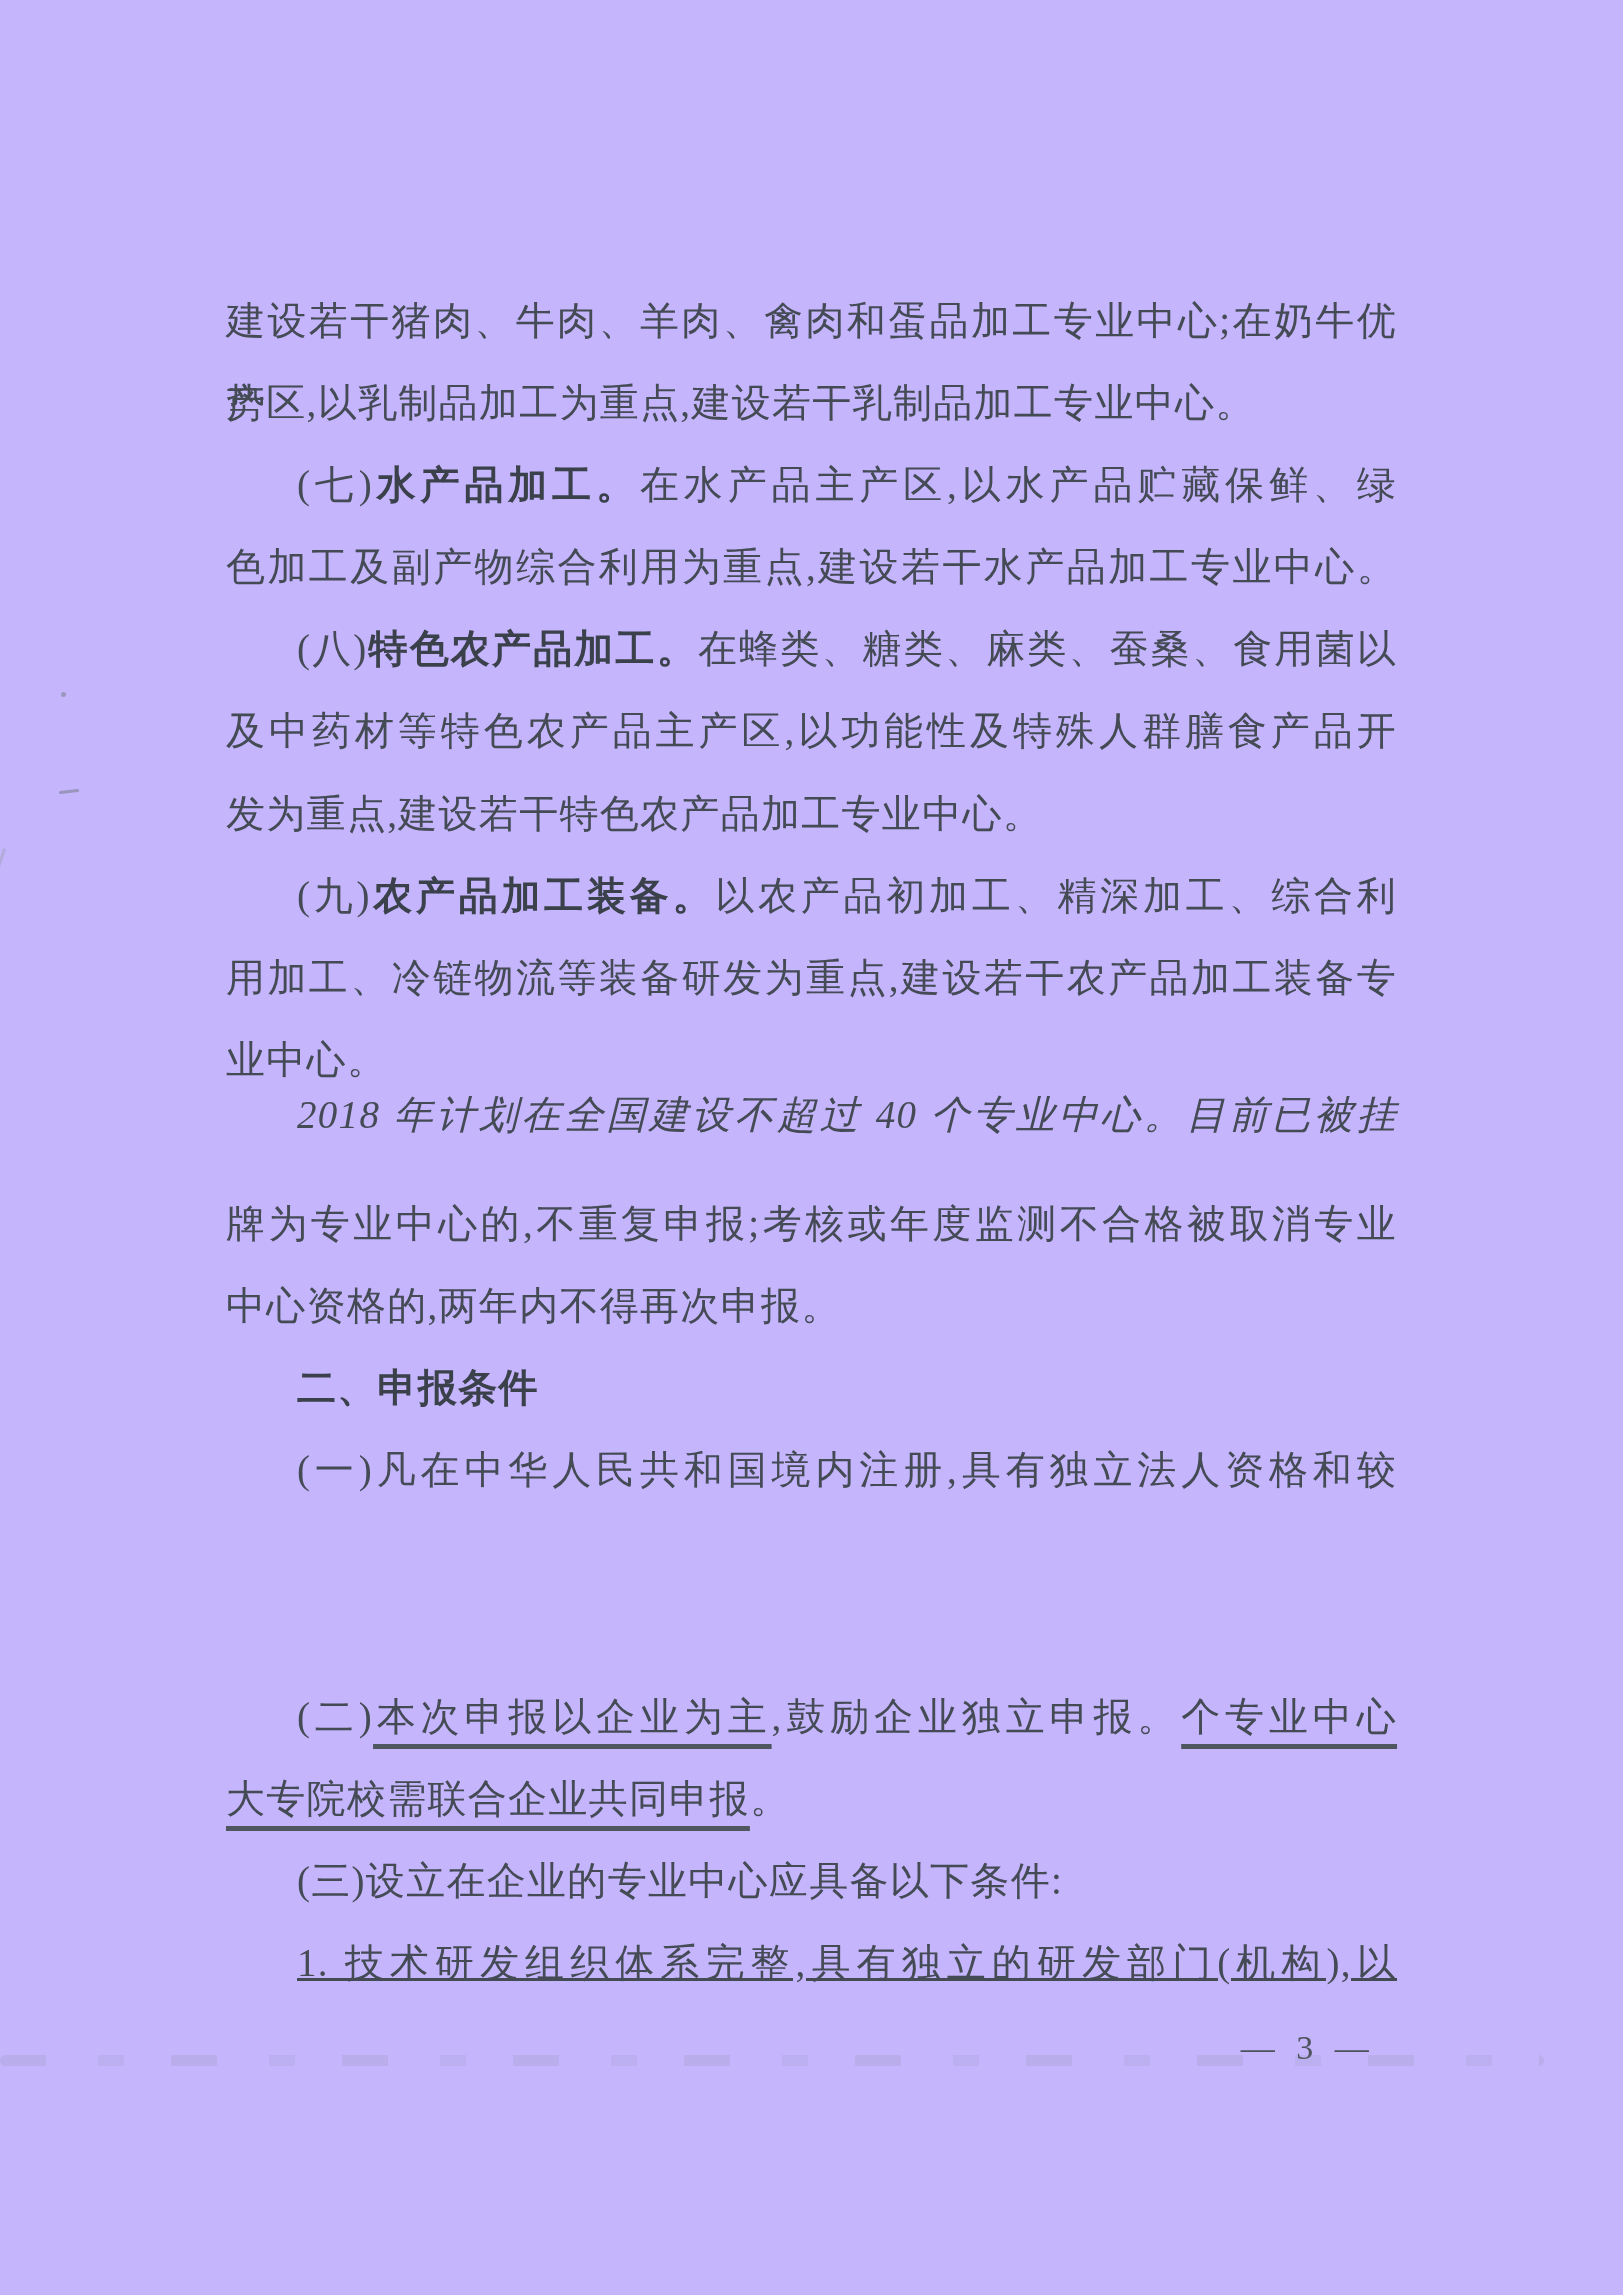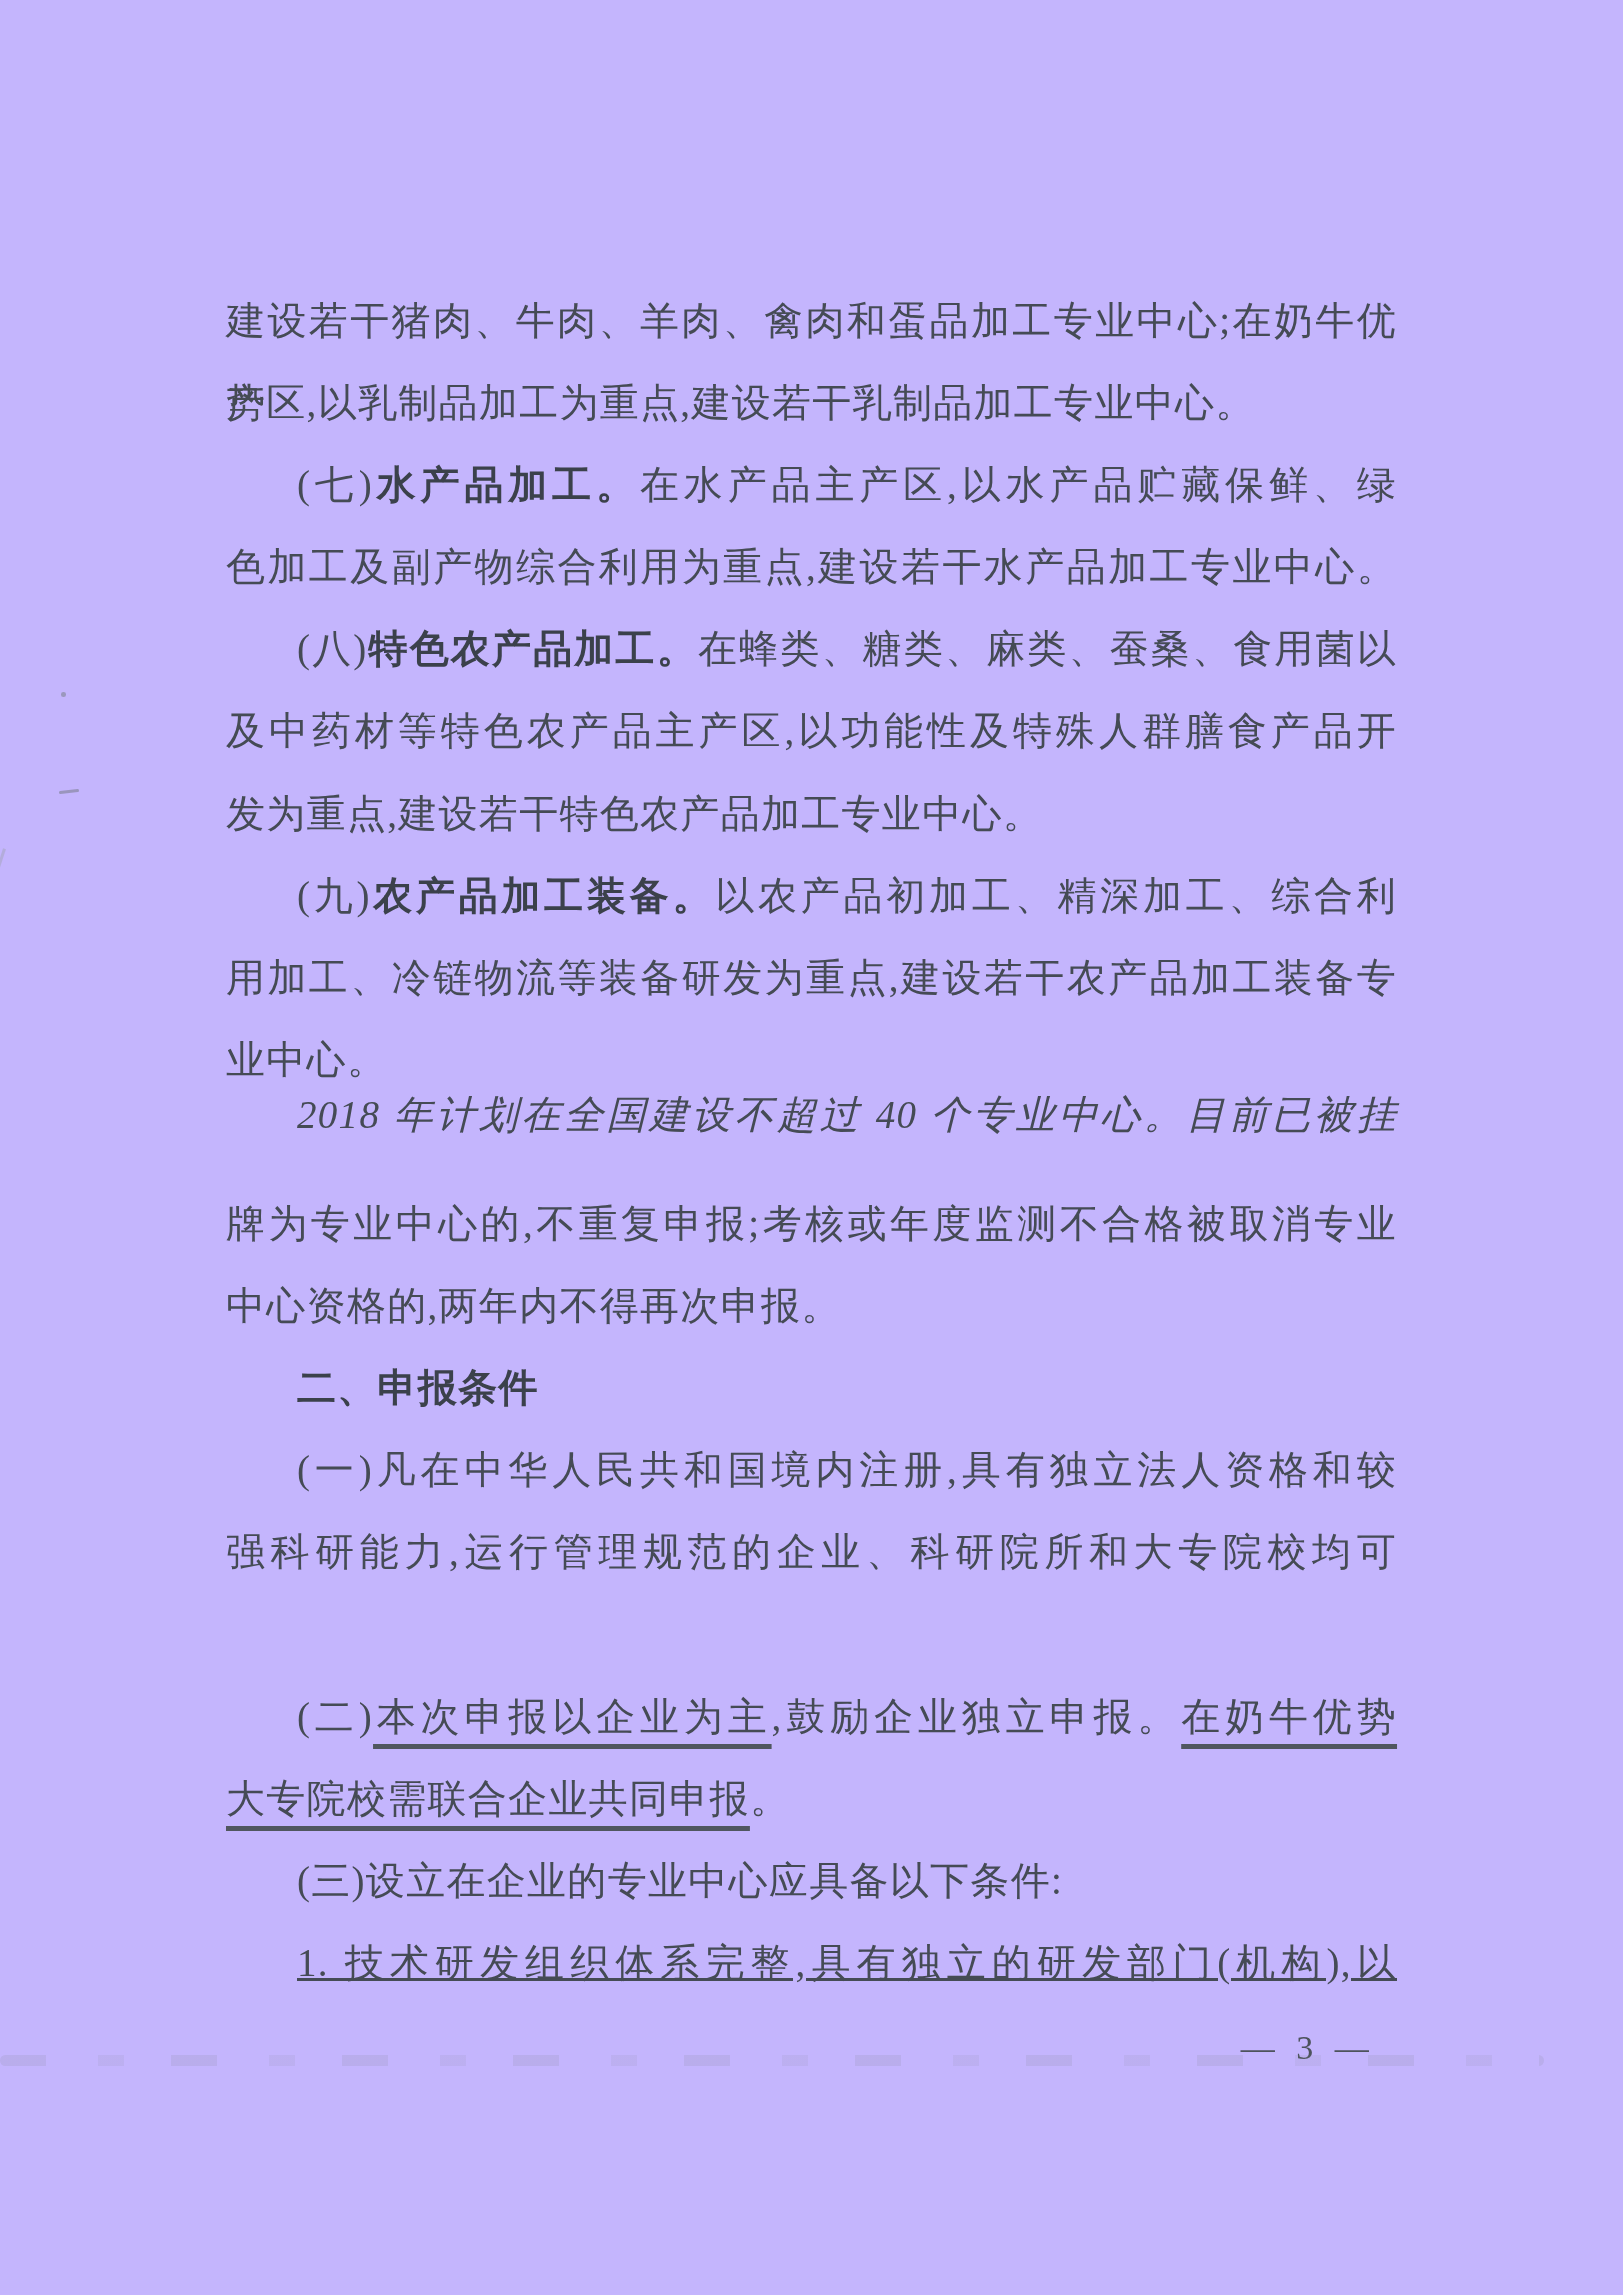--- a/index.html
+++ b/index.html
@@ -123,22 +123,21 @@
       <div class="line justify" style="top: 690px;"><span class="seg">及中药材等特色农产品主产区,以功能性及特殊人群膳食产品开</span></div>
       <div class="line" style="top: 773px;"><span class="seg">发为重点,建设若干特色农产品加工专业中心。</span></div>
       <div class="line justify indent" style="top: 855px;"><span class="seg">(九)</span><span class="seg bold">农产品加工装备。</span><span class="seg">以农产品初加工、精深加工、综合利</span></div>
       <div class="line justify" style="top: 937px;"><span class="seg">用加工、冷链物流等装备研发为重点,建设若干农产品加工装备专</span></div>
       <div class="line" style="top: 1019px;"><span class="seg">业中心。</span></div>
       <div class="line justify indent" style="top: 1074px; font-style: italic;"><span class="seg">2018 年计划在全国建设不超过 40 个专业中心。目前已被挂</span></div>
       <div class="line justify" style="top: 1183px;"><span class="seg">牌为专业中心的,不重复申报;考核或年度监测不合格被取消专业</span></div>
       <div class="line" style="top: 1265px;"><span class="seg">中心资格的,两年内不得再次申报。</span></div>
       <div class="line indent" style="top: 1347px;"><span class="seg bold">二、申报条件</span></div>
       <div class="line justify indent" style="top: 1429px;"><span class="seg">(一)凡在中华人民共和国境内注册,具有独立法人资格和较</span></div>
-      <div class="line justify" style="top: 1511px;"><span class="seg">强科研能力,运行管理规范的企业、科研院所和大专院校均可</span></div>
-      <div class="line justify indent" style="top: 1676px;"><span class="seg">(二)</span><span class="seg underline">本次申报以企业为主</span><span class="seg">,鼓励企业独立申报。</span><span class="seg underline">在奶牛优势</span></div>
+      <div class="line justify indent" style="top: 1676px;"><span class="seg">(二)</span><span class="seg underline">本次申报以企业为主</span><span class="seg">,鼓励企业独立申报。</span><span class="seg underline">个专业中心</span></div>
       <div class="line" style="top: 1758px;"><span class="seg underline">大专院校需联合企业共同申报</span><span class="seg">。</span></div>
       <div class="line indent" style="top: 1840px;"><span class="seg">(三)设立在企业的专业中心应具备以下条件:</span></div>
       <div class="line justify indent" style="top: 1922px; text-decoration: underline;"><span class="seg">1. 技术研发组织体系完整,具有独立的研发部门(机构),以</span></div>
     </div>
 
   <div class="page-number">— 3 —</div>
 
   <div class="artifact-band"></div>
   <div class="mark-dot"></div>
   <div class="mark-dash"></div>

